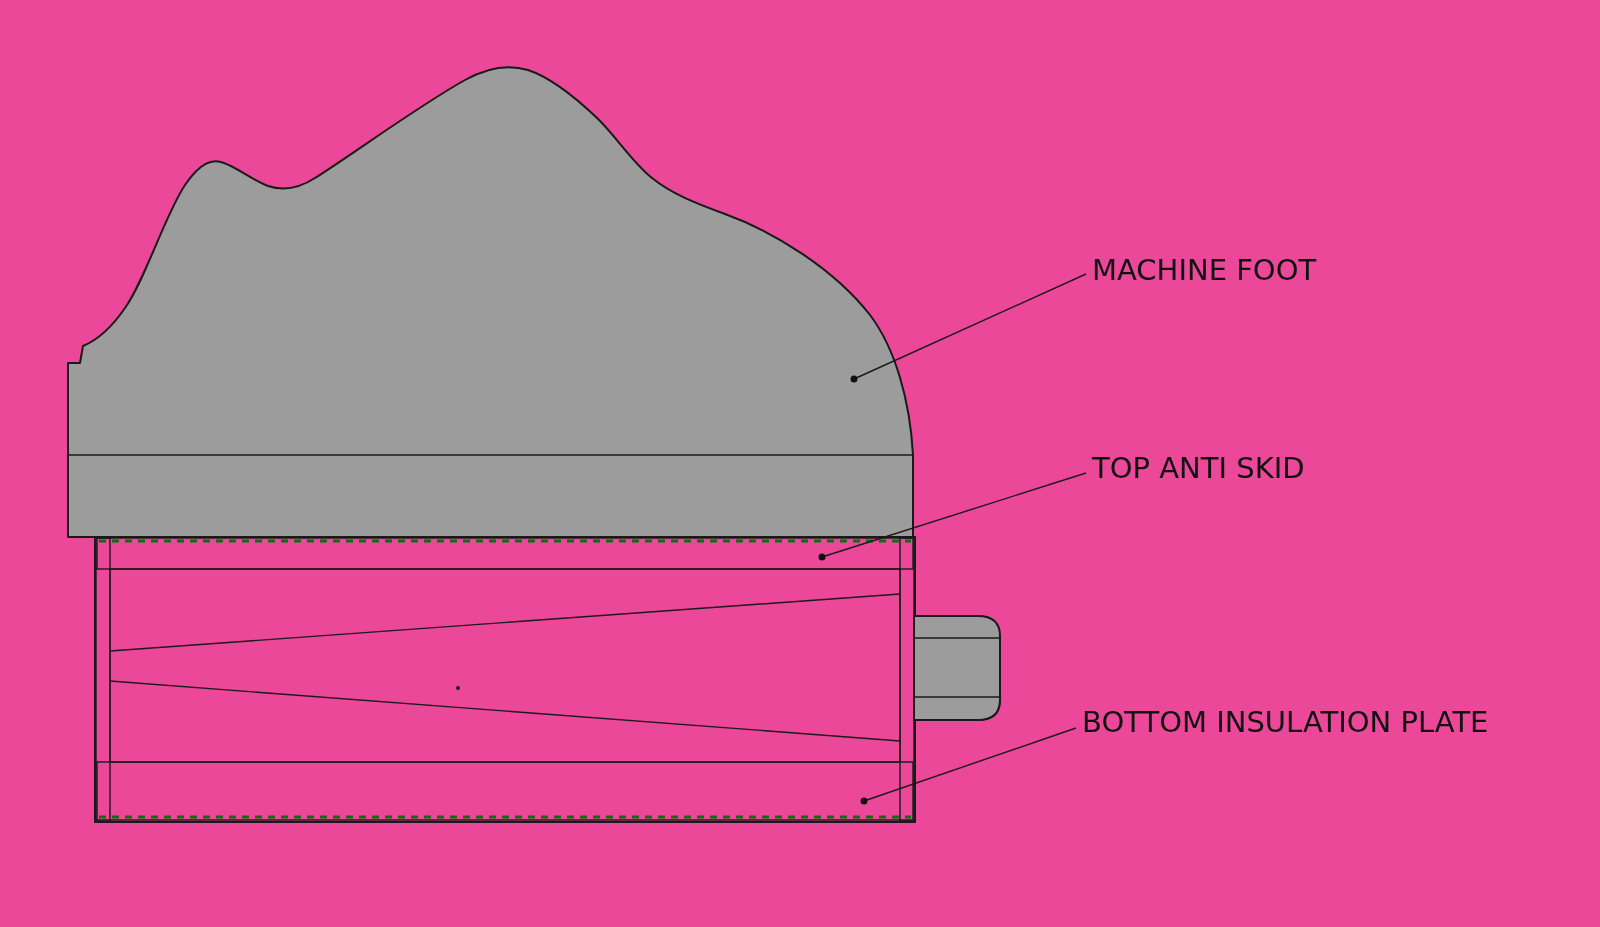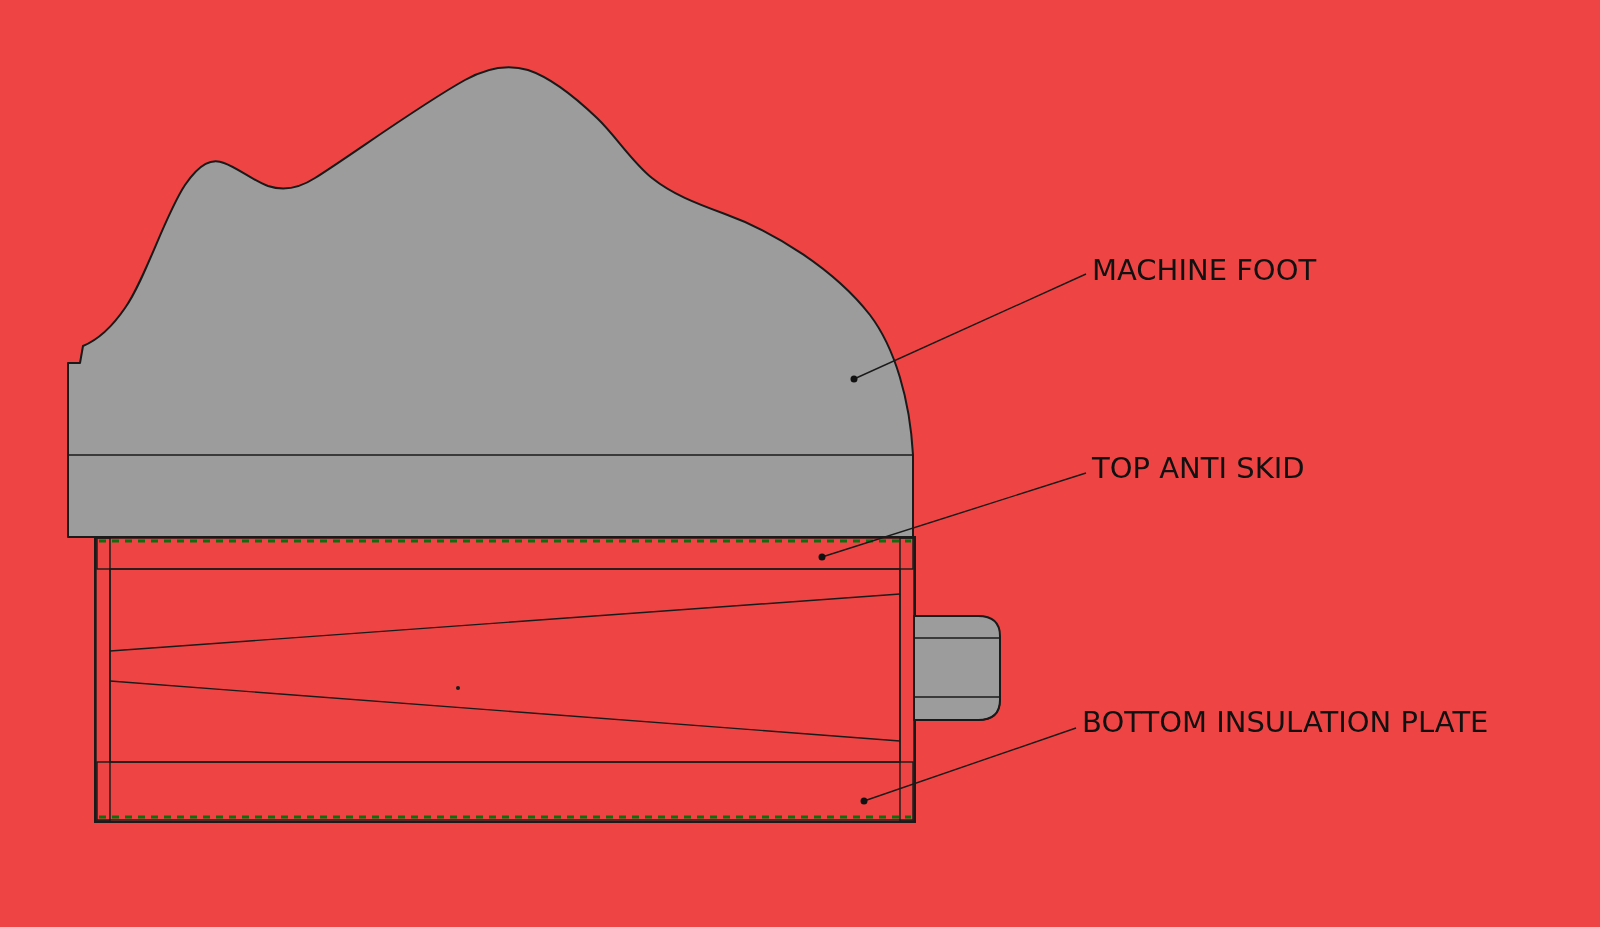--- a/index.html
+++ b/index.html
@@ -4,21 +4,21 @@
 <style>
   html, body {
     margin: 0;
     padding: 0;
     background: #ffffff;
   }
   .stage {
     position: relative;
     width: 1600px;
     height: 927px;
-    background: #ef4444;
+    background: #ec4899;
     overflow: hidden;
   }
   svg { display: block; }
   .label-text {
     font-family: "DejaVu Sans", "Liberation Sans", sans-serif;
     font-size: 29px;
     fill: #111111;
   }
   .leader {
     stroke: #1a1a1a;

